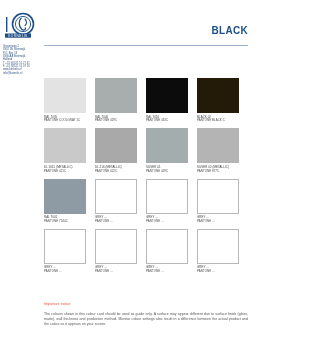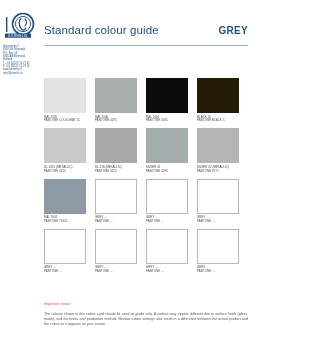--- a/index.html
+++ b/index.html
@@ -160,22 +160,21 @@
     <div>Holland</div>
     <div>T +31 (0)521 51 27 41</div>
     <div>F +31 (0)521 51 07 16</div>
     <div>www.kornelis.nl</div>
     <div>info@kornelis.nl</div>
   </div>
 
 </div>
 
 <div class="header">
-  <div class="header-title">Standard colour guide</div>
-  <div class="header-right">GREY</div>
+  <div class="header-right">BLACK</div>
 </div>
 <div class="header-rule"></div>
 
 <div class="grid">
 
   <div class="grid-row">
     <div class="cell">
       <div class="chip" style="background: rgb(227, 227, 227);"></div>
       <div class="chip-labels">
         <div class="l1">RAL 7035</div>

